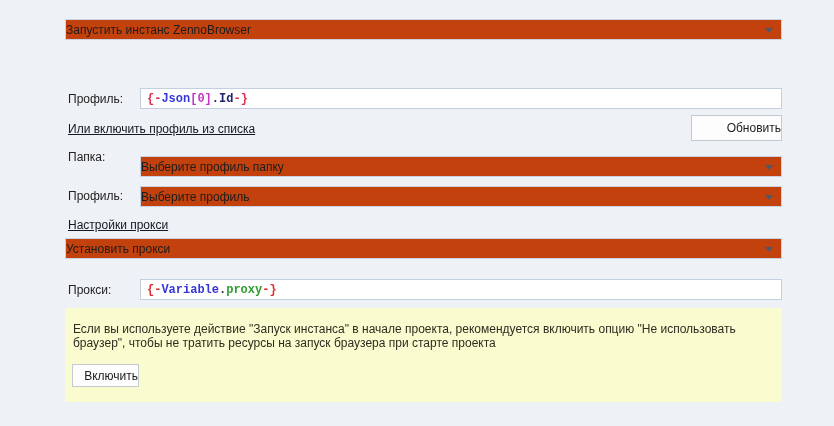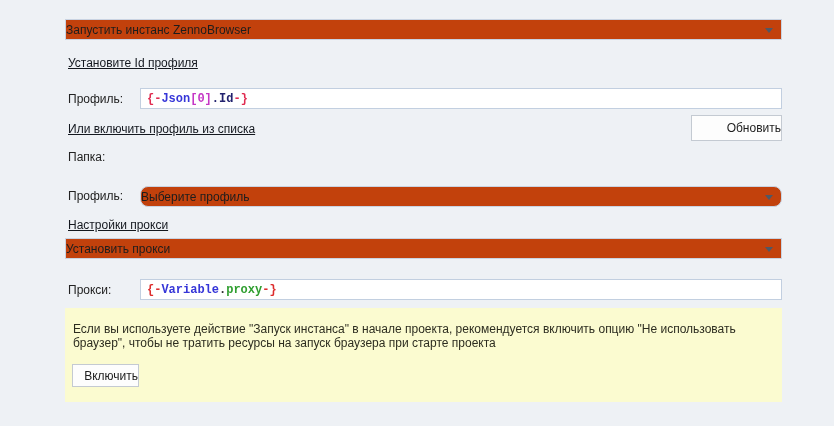--- a/index.html
+++ b/index.html
@@ -87,34 +87,37 @@
 </head>
 <body>
 
 <div class="panel">
 
   <div class="combo" style="left:65px; top:19px; width:717px;">
     <span>Запустить инстанс ZennoBrowser</span>
     <span class="chev"></span>
   </div>
 
-  <a class="slink" style="top:56px;">Установите Id профиля</a>
 
   <span class="label" style="top:92px;">Профиль:</span>
   <div class="tinput" style="left:140px; top:88px; width:642px;"><span style="color: rgb(224, 43, 80);">{-</span><span style="color: rgb(54, 54, 216);">Json</span><span style="color: rgb(197, 54, 197);">[0]</span><span style="color: rgb(34, 34, 110);">.Id</span><span style="color: rgb(224, 43, 80);">-}</span></div>
 
   <a class="slink" style="top:122px;">Или включить профиль из списка</a>
   <div class="btn" style="left:691px; top:115px; width:91px; height:26px;">
     <span>Обновить</span>
   </div>
 
   <span class="label" style="top:150px;">Папка:</span>
+  <div class="combo" style="left:140px; top:156px; width:642px;">
+    <span>Выберите профиль папку</span>
+    <span class="chev"></span>
+  </div>
 
   <span class="label" style="top:189px;">Профиль:</span>
-  <div class="combo" style="left:140px; top:186px; width:642px;border-radius:8px;">
+  <div class="combo" style="left:140px; top:186px; width:642px;">
     <span>Выберите профиль</span>
     <span class="chev"></span>
   </div>
 
   <a class="slink" style="top:218px;">Настройки прокси</a>
 
   <div class="combo" style="left:65px; top:238px; width:717px;">
     <span>Установить прокси</span>
     <span class="chev"></span>
   </div>

